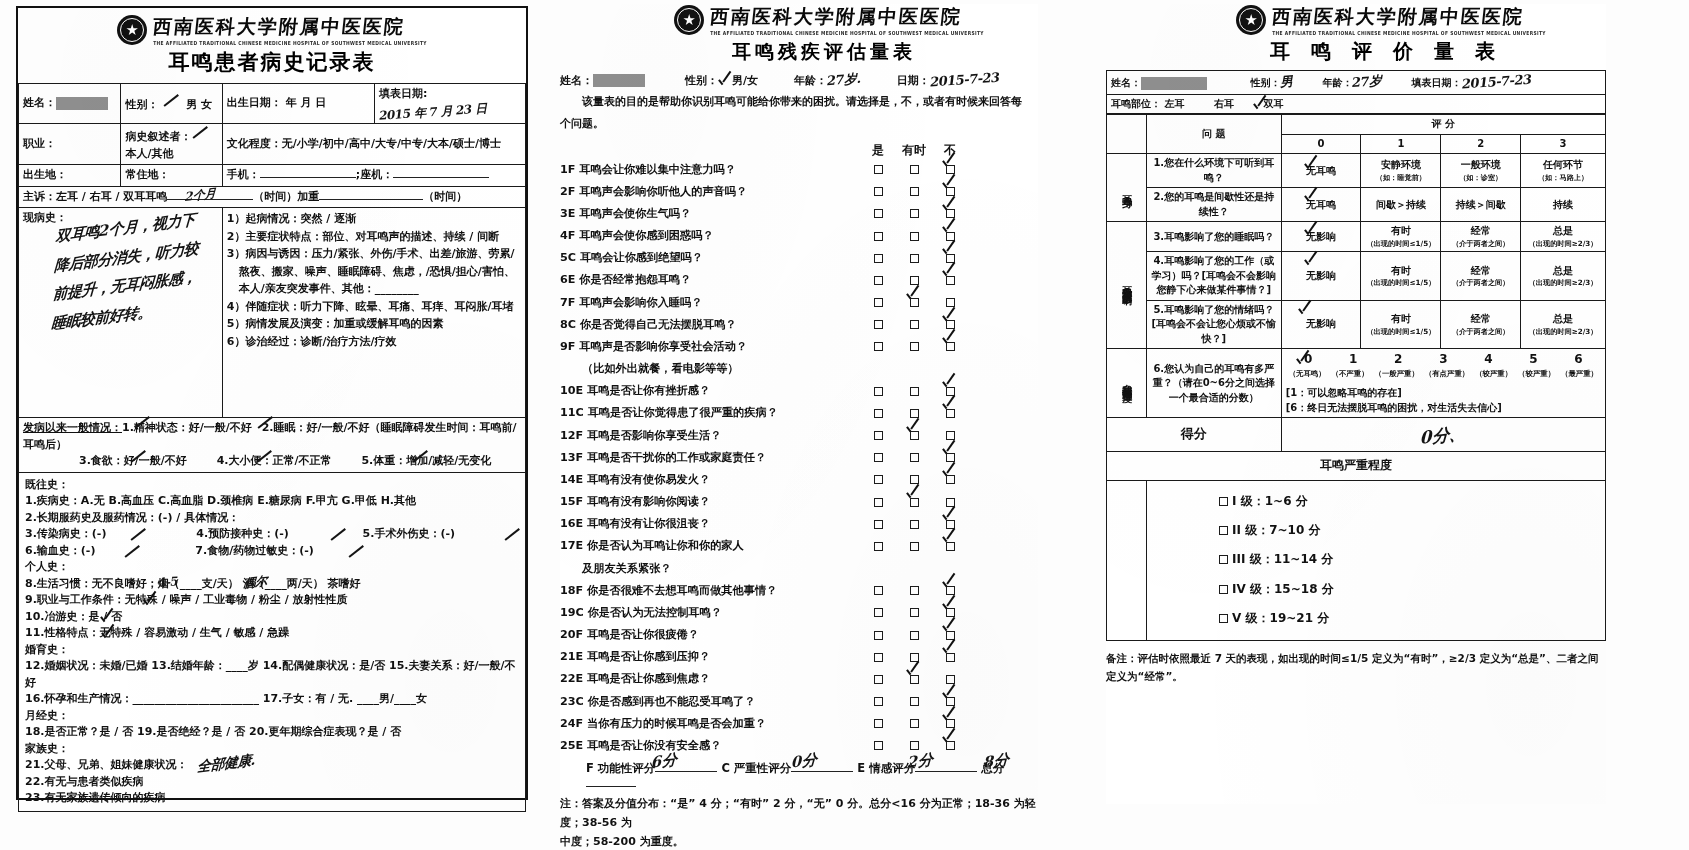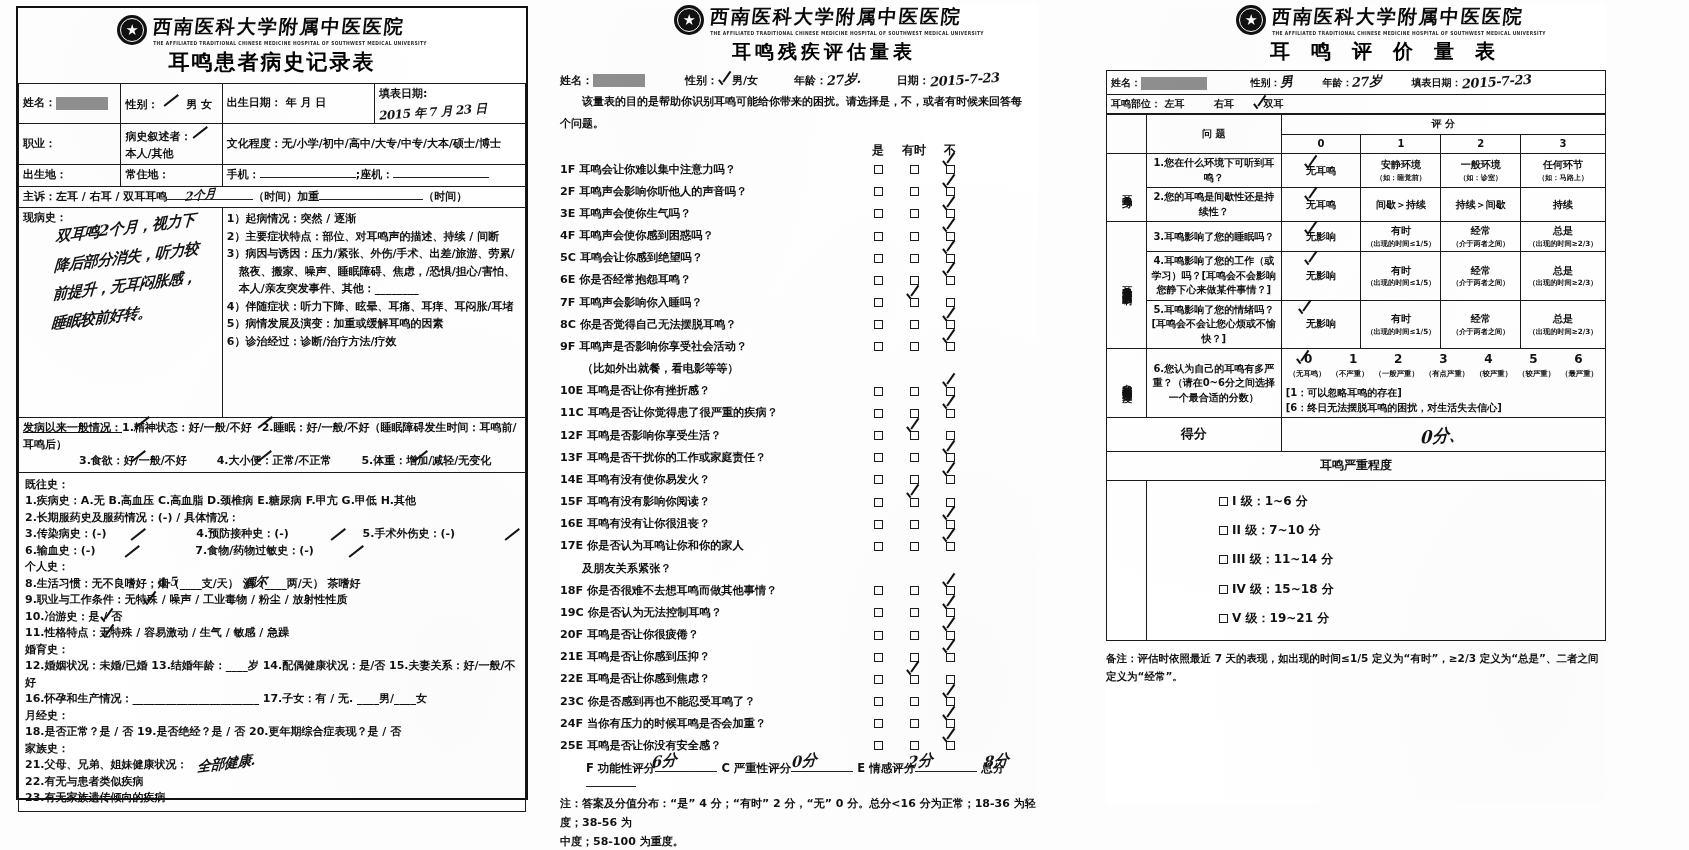--- a/index.html
+++ b/index.html
@@ -498,21 +498,21 @@
       <span>F 功能性评分</span><span class="blank" style="width:62px"></span>
       <span>C 严重性评分</span><span class="blank" style="width:62px"></span>
       <span>E 情感评分</span><span class="blank" style="width:62px"></span>
       <span>总分</span><span class="blank" style="width:50px"></span>
       <span class="hw hw2" style="position:absolute;left:92px;top:-9px;font-size:15px">6分</span>
       <span class="hw hw2" style="position:absolute;left:232px;top:-9px;font-size:15px">0分</span>
       <span class="hw hw2" style="position:absolute;left:348px;top:-9px;font-size:15px">2分</span>
       <span class="hw hw2" style="position:absolute;left:424px;top:-9px;font-size:15px">8分</span>
     </div>
     <div class="note">注：答案及分值分布：“是” 4 分；“有时” 2 分，“无” 0 分。总分&lt;16 分为正常；18-36 为轻度；38-56 为</div>
-    <div class="note" style="margin-top:0">中度；58-100 为重度。</div>
+    <div class="note" style="margin-top:0">中度；58-200 为重度。</div>
   </div>
 
   <div class="scan" id="right">
     <div>
       <div class="logo-row" style="margin-left:70px">
         <div class="seal"></div>
         <div>
           <div class="hosp-cn">西南医科大学附属中医医院</div>
           <div class="hosp-en">THE AFFILIATED TRADITIONAL CHINESE MEDICINE HOSPITAL OF SOUTHWEST MEDICAL UNIVERSITY</div>
         </div>

